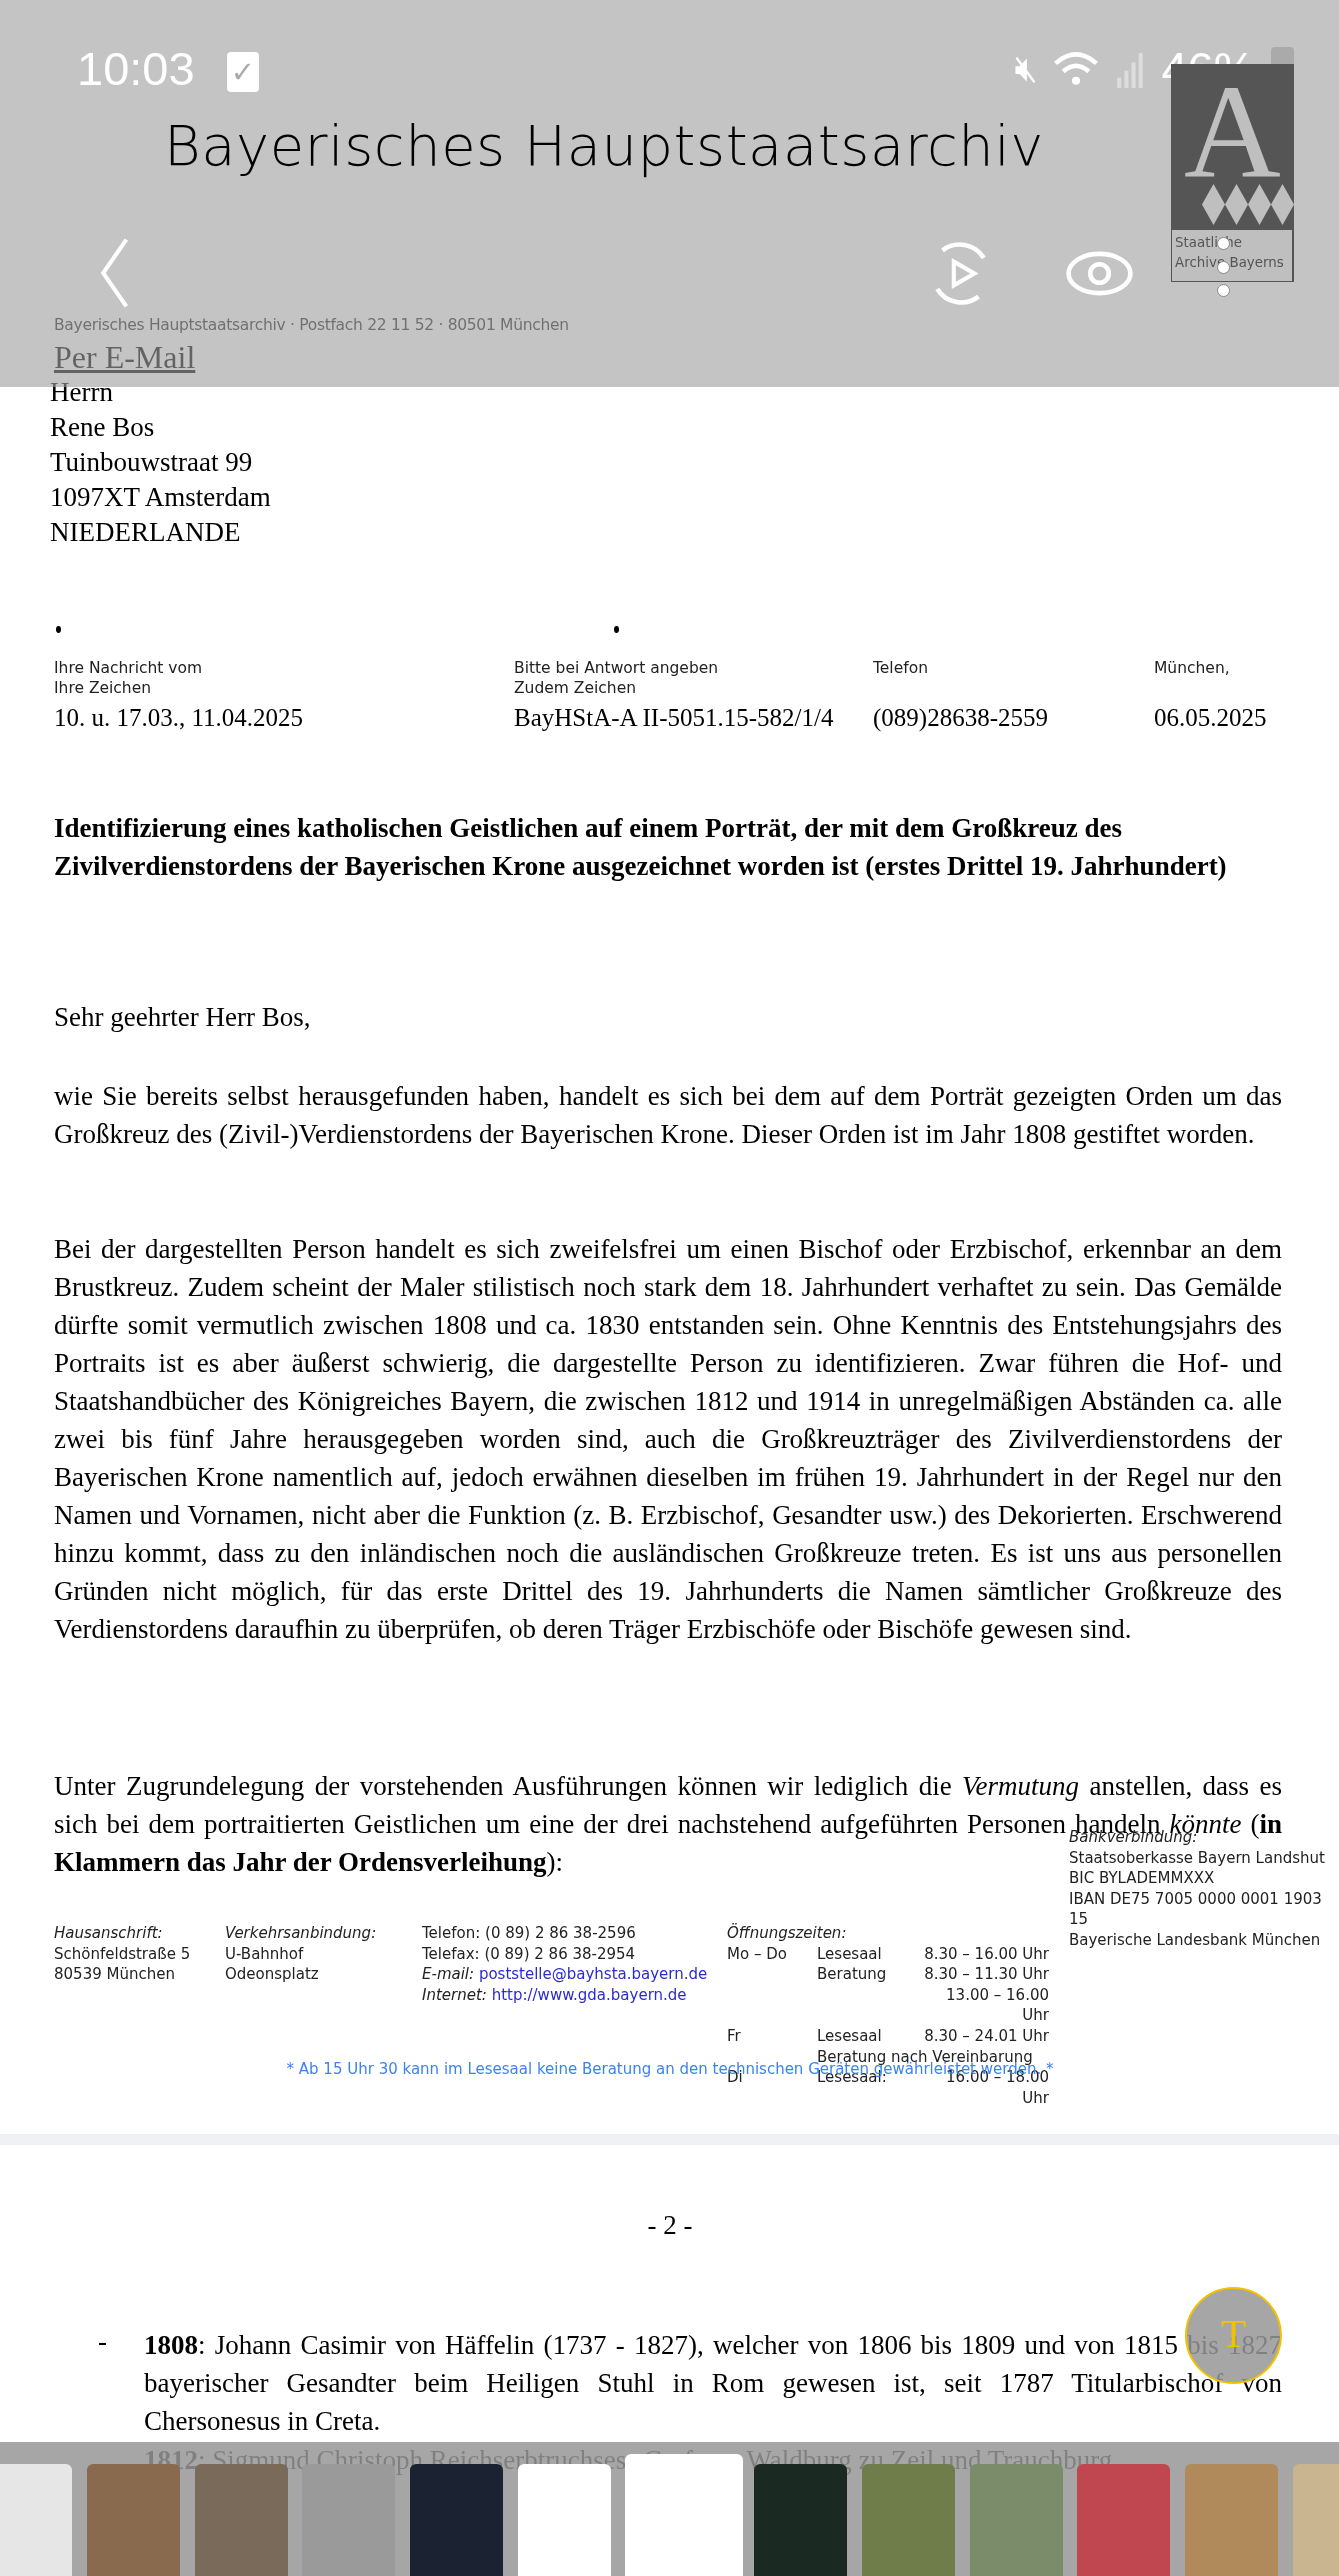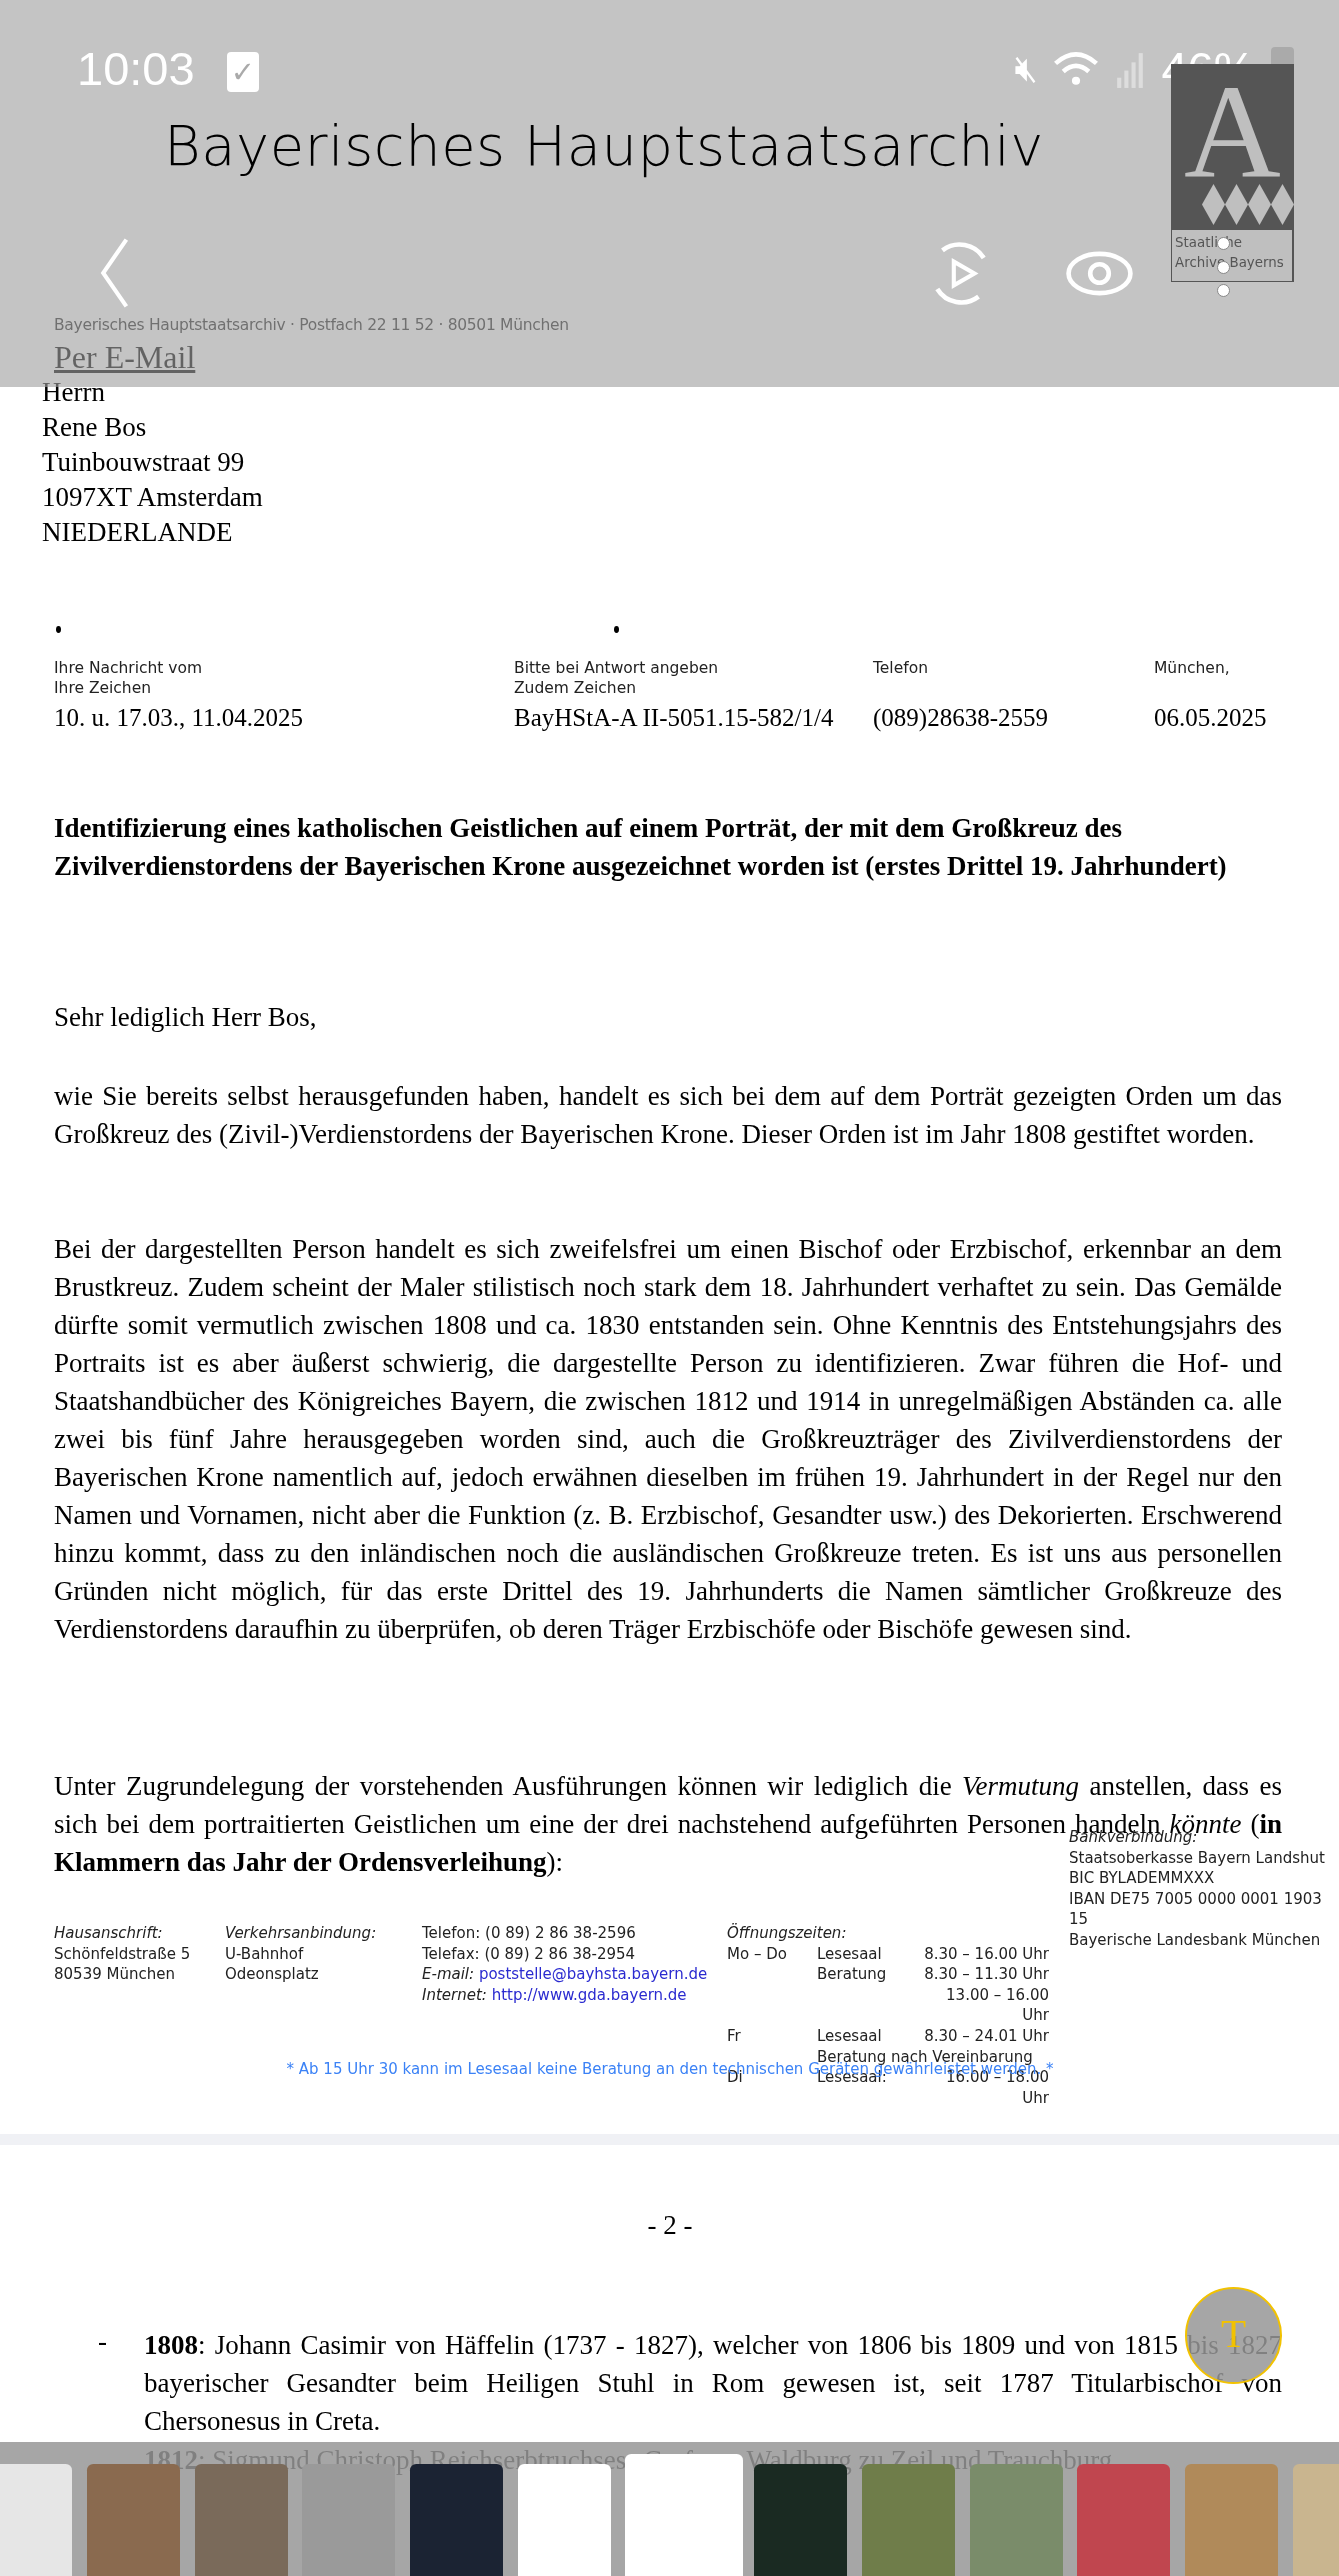--- a/index.html
+++ b/index.html
@@ -24,21 +24,21 @@
   .logo-text { position:absolute; left:0; top:165px; width:122px; height:53px; background:#bfbfbf; border:0.5px solid #555; font-size:13.4px; color:#555; padding:3.1px; box-sizing:border-box; line-height:19.6px; font-family:"DejaVu Sans", sans-serif; }
 
   .nav-back { left:98px; top:237px; width:31px; height:72px; }
   .app-icon { width:67px; height:67px; }
   .more-dots { left:1217px; top:237px; display:flex; flex-direction:column; gap:10.3px; }
   .dot { width:11.3px; height:11.3px; border-radius:50%; background:#fff; border:1px solid #888; }
 
   
   .sender-line { left:54px; top:316px; font-size:15.5px; color:#222; font-family:"DejaVu Sans", sans-serif; letter-spacing:-0.3px; }
   .per-email { left:54px; top:339px; font-size:32px; text-decoration:underline; }
-  .address { left:42px; top:375px; font-size:27px; line-height:35px; }
+  .address { left:50px; top:375px; font-size:27px; line-height:35px; }
   .bullet-dot { width:5.2px; height:7.2px; background:#000; border-radius:50%; }
   .meta-label { font-size:15.5px; color:#222; font-family:"DejaVu Sans", sans-serif; line-height:19.6px; }
   .meta-value { font-size:25px; }
   .subject { left:54px; top:809px; width:1231px; font-size:27px; font-weight:bold; line-height:38px; }
   .salutation { left:54px; top:1002px; font-size:27px; }
   .para { left:54px; width:1228px; font-size:27px; line-height:38px; text-align:justify; }
 
   .footer-col { font-size:15px; color:#222; font-family:"DejaVu Sans", sans-serif; line-height:20.6px; }
   .footer-col .lbl { font-style:italic; }
   .link { color:#2b2bd0; }
@@ -90,21 +90,21 @@
   <div class="meta-label">&nbsp;</div>
   <div class="meta-value" style="margin-top:6.2px;">(089)28638-2559</div>
 </div>
 <div class="abs" style="left:1154px; top:659px;">
   <div class="meta-label">München,</div>
   <div class="meta-label">&nbsp;</div>
   <div class="meta-value" style="margin-top:6.2px;">06.05.2025</div>
 </div>
 
 <div class="abs subject">Identifizierung eines katholischen Geistlichen auf einem Porträt, der mit dem Großkreuz des Zivilverdienstordens der Bayerischen Krone ausgezeichnet worden ist (erstes Drittel 19. Jahrhundert)</div>
-<div class="abs salutation">Sehr lediglich Herr Bos,</div>
+<div class="abs salutation">Sehr geehrter Herr Bos,</div>
 <div class="abs para" style="top:1077px;">wie Sie bereits selbst herausgefunden haben, handelt es sich bei dem auf dem Porträt gezeigten Orden um das Großkreuz des (Zivil-)Verdienstordens der Bayerischen Krone. Dieser Orden ist im Jahr 1808 gestiftet worden.</div>
 <div class="abs para" style="top:1230px;">Bei der dargestellten Person handelt es sich zweifelsfrei um einen Bischof oder Erzbischof, erkennbar an dem Brustkreuz. Zudem scheint der Maler stilistisch noch stark dem 18. Jahrhundert verhaftet zu sein. Das Gemälde dürfte somit vermutlich zwischen 1808 und ca. 1830 entstanden sein. Ohne Kenntnis des Entstehungsjahrs des Portraits ist es aber äußerst schwierig, die dargestellte Person zu identifizieren. Zwar führen die Hof- und Staatshandbücher des Königreiches Bayern, die zwischen 1812 und 1914 in unregelmäßigen Abständen ca. alle zwei bis fünf Jahre herausgegeben worden sind, auch die Großkreuzträger des Zivilverdienstordens der Bayerischen Krone namentlich auf, jedoch erwähnen dieselben im frühen 19. Jahrhundert in der Regel nur den Namen und Vornamen, nicht aber die Funktion (z. B. Erzbischof, Gesandter usw.) des Dekorierten. Erschwerend hinzu kommt, dass zu den inländischen noch die ausländischen Großkreuze treten. Es ist uns aus personellen Gründen nicht möglich, für das erste Drittel des 19. Jahrhunderts die Namen sämtlicher Großkreuze des Verdienstordens daraufhin zu überprüfen, ob deren Träger Erzbischöfe oder Bischöfe gewesen sind.</div>
 <div class="abs para" style="top:1767px;"><span>Unter Zugrundelegung der vorstehenden Ausführungen können wir lediglich die </span><i>Vermutung</i><span> anstellen, dass es sich bei dem portraitierten Geistlichen um eine der drei nachstehend aufgeführten Personen handeln </span><i>könnte</i><span> (</span><b>in Klammern das Jahr der Ordensverleihung</b><span>):</span></div>
 
 <div class="abs footer-col" style="left:54px; top:1923px;">
   <div class="lbl">Hausanschrift:</div>
   <div>Schönfeldstraße 5</div>
   <div>80539 München</div>
 </div>
 <div class="abs footer-col" style="left:225px; top:1923px;">

